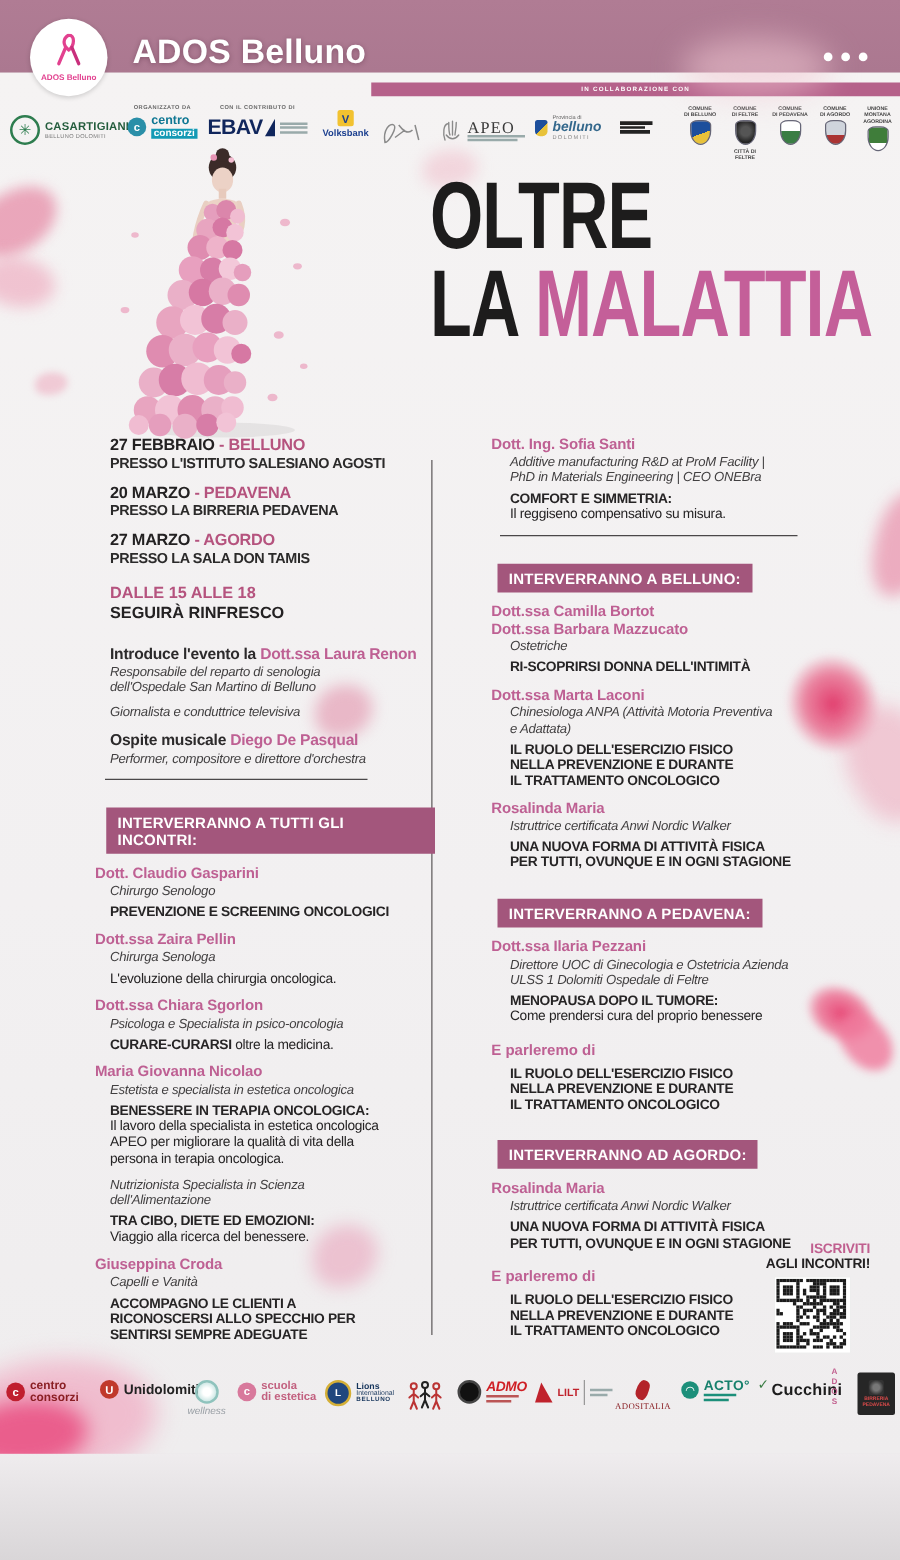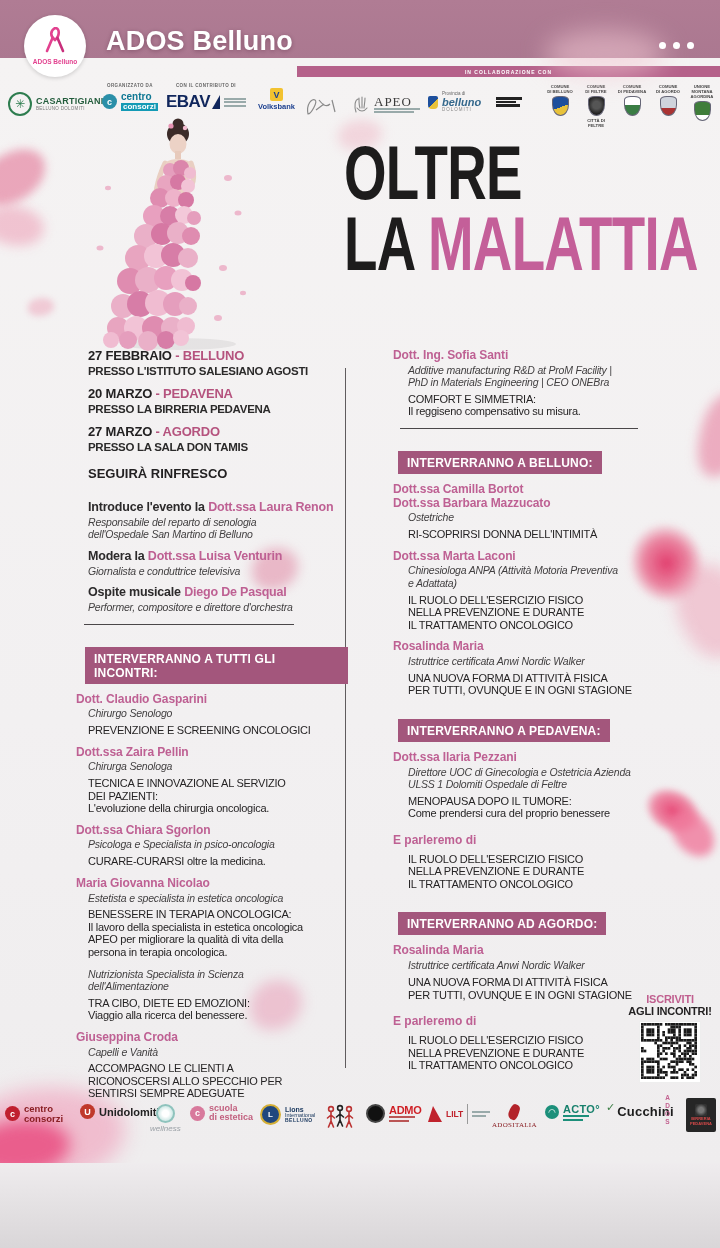--- a/index.html
+++ b/index.html
@@ -122,49 +122,49 @@
   .colL .banner{margin-left:-3px;}
   .colR .banner{margin-left:-10px;}
   .section{margin-top:8px;}
 
   .speaker{margin-top:9px;}
   .sp-name{color:#be6093;font-weight:700;font-size:12px;line-height:1.14;letter-spacing:-.1px;margin-left:-12px;}
   .colR .sp-name{margin-left:-15px;}
   .sp-role{font-style:italic;color:#413f40;font-size:10.5px;line-height:1.18;margin-top:1px;
            white-space:pre-line;letter-spacing:-.2px;}
   .sp-topic{margin-top:4.5px;font-size:11px;line-height:1.14;color:#262425;letter-spacing:-.25px;white-space:pre-line;}
-  .sp-bold{font-weight:400;}
+  .sp-bold{font-weight:700;}
   .sp-detail{font-weight:400;white-space:pre-line;}
   .more{margin-top:13px;}
   .more-label{color:#be6093;font-weight:700;font-size:12px;margin-left:-12px;}
   .colR .more-label{margin-left:-15px;}
   .more .sp-topic{margin-top:6px;font-weight:700;}
   #sofia .speaker{margin-top:0;}
 
   
-  .signup{position:absolute;left:624px;top:935px;width:92px;text-align:center;z-index:3;}
+  .signup{position:absolute;left:604px;top:935px;width:92px;text-align:right;z-index:3;}
   .signup .l1{color:#c05f8f;font-weight:700;font-size:11px;letter-spacing:-.2px;}
   .signup .l2{color:#232122;font-weight:700;font-size:11px;letter-spacing:-.2px;}
   .qr-wrap{margin:5px auto 0;width:58px;height:58px;background:#fff;padding:1px;box-shadow:0 0 0 1px #eee;}
   .qr-wrap svg{display:block;fill:#1a1a1a;}
 
   
   .bl{position:absolute;display:flex;align-items:center;gap:4px;z-index:3;top:1046px;}
   .cc1{font-size:9.5px;font-weight:800;color:#8a1f24;}
   .uni-name{font-size:11px;font-weight:800;color:#222;}
   .well-mark{width:15px;height:15px;border-radius:50%;border:2px solid #8fc3bd;background:radial-gradient(circle,#fff 30%,#cfe8e6 70%);}
   .well-name{font-size:8px;color:#9aa0a6;font-style:italic;}
   .scu1{font-size:9px;font-weight:700;color:#c2607f;}
   .lions-mark{width:17px;height:17px;border-radius:50%;background:#20477e;border:2px solid #d4af37;color:#fff;
               font-size:8px;font-weight:800;display:flex;align-items:center;justify-content:center;}
   .li1{font-size:7px;font-weight:800;color:#16355c;}
   .li2{font-size:5.5px;color:#16355c;}
   .li3{font-size:5px;font-weight:700;color:#16355c;letter-spacing:.5px;}
   .admo-mark{width:15px;height:15px;border-radius:50%;background:#111;border:2px solid #444;}
-  .admo-name{font-size:11px;font-weight:800;color:#cf1f25;letter-spacing:-.3px;}
+  .admo-name{font-size:11px;font-weight:800;font-style:italic;color:#cf1f25;letter-spacing:-.3px;}
   .lilt-mark{width:0;height:0;border-left:5px solid transparent;border-right:9px solid transparent;border-bottom:16px solid #c0222c;}
   .lilt-name{font-size:8.5px;font-weight:800;color:#c0222c;}
   .adosi-name{font-size:7px;font-weight:400;color:#8a1f24;font-family:"Liberation Serif",serif;letter-spacing:.3px;}
   .adosi-mark{width:10px;height:16px;background:#b3232a;border-radius:50% 50% 40% 60%/70% 30% 60% 40%;transform:rotate(15deg);}
   .acto-mark{width:14px;height:14px;border-radius:50%;background:#1c8f7a;color:#fff;font-size:9px;font-weight:800;
              display:flex;align-items:center;justify-content:center;}
   .acto-name{font-size:11px;font-weight:800;color:#17806c;letter-spacing:.3px;}
   .cuc-name{font-size:13px;font-weight:700;color:#1d1d1d;letter-spacing:.2px;}
   .cuc-check{color:#3a7d44;font-size:11px;margin-right:-2px;transform:translateY(-4px);}
   .ados-vert{writing-mode:vertical-rl;text-orientation:upright;font-size:6.5px;font-weight:800;color:#c2608f;letter-spacing:1px;}
@@ -371,48 +371,47 @@
         <div class="dateblock">
           <div class="date-line"><span>20 MARZO </span><span class="date-city">- PEDAVENA</span></div>
           <div class="venue">PRESSO LA BIRRERIA PEDAVENA</div>
         </div>
         <div class="dateblock">
           <div class="date-line"><span>27 MARZO </span><span class="date-city">- AGORDO</span></div>
           <div class="venue">PRESSO LA SALA DON TAMIS</div>
         </div>
       </div>
     <div class="timeblock">
+      <div class="hours">DALLE 15 ALLE 18</div>
       <div class="note">SEGUIRÀ RINFRESCO</div>
     </div>
     <div id="intro">
         <div class="intro-entry">
           <div class="intro-head"><span>Introduce l'evento la </span><span class="intro-name">Dott.ssa Laura Renon</span></div>
           <div class="sp-role">Responsabile del reparto di senologia
 dell'Ospedale San Martino di Belluno</div>
         </div>
         <div class="intro-entry">
-          <div class="intro-head"><span>Modera la </span><span class="intro-name">Dott.ssa Luisa Venturin</span></div>
           <div class="sp-role">Giornalista e conduttrice televisiva</div>
         </div>
         <div class="intro-entry">
           <div class="intro-head"><span>Ospite musicale </span><span class="intro-name">Diego De Pasqual</span></div>
           <div class="sp-role">Performer, compositore e direttore d'orchestra</div>
         </div>
       </div>
     <div class="hr hrL"></div>
     <div id="left-sections">
         <div class="section"><div class="banner">INTERVERRANNO A TUTTI GLI INCONTRI:</div><div class="speaker">
             <div class="sp-name">Dott. Claudio Gasparini</div>
             <div class="sp-role">Chirurgo Senologo</div>
             <div class="sp-topic"><span class="sp-bold">PREVENZIONE E SCREENING ONCOLOGICI</span></div>
           </div><div class="speaker">
             <div class="sp-name">Dott.ssa Zaira Pellin</div>
             <div class="sp-role">Chirurga Senologa</div>
-            <div class="sp-topic"><span class="sp-bold">TECNICA E INNOVAZIONE AL SERVIZIO
-DEI PAZIENTI:</span><div class="sp-detail">L'evoluzione della chirurgia oncologica.</div></div>
+            <div class="sp-topic"><div class="sp-detail">L'evoluzione della chirurgia oncologica.</div></div>
           </div><div class="speaker">
             <div class="sp-name">Dott.ssa Chiara Sgorlon</div>
             <div class="sp-role">Psicologa e Specialista in psico-oncologia</div>
             <div class="sp-topic"><span class="sp-bold">CURARE-CURARSI</span><span class="sp-detail"> oltre la medicina.</span></div>
           </div><div class="speaker">
             <div class="sp-name">Maria Giovanna Nicolao</div>
             <div class="sp-role">Estetista e specialista in estetica oncologica</div>
             <div class="sp-topic"><span class="sp-bold">BENESSERE IN TERAPIA ONCOLOGICA:</span><div class="sp-detail">Il lavoro della specialista in estetica oncologica
 APEO per migliorare la qualità di vita della
 persona in terapia oncologica.</div></div>

